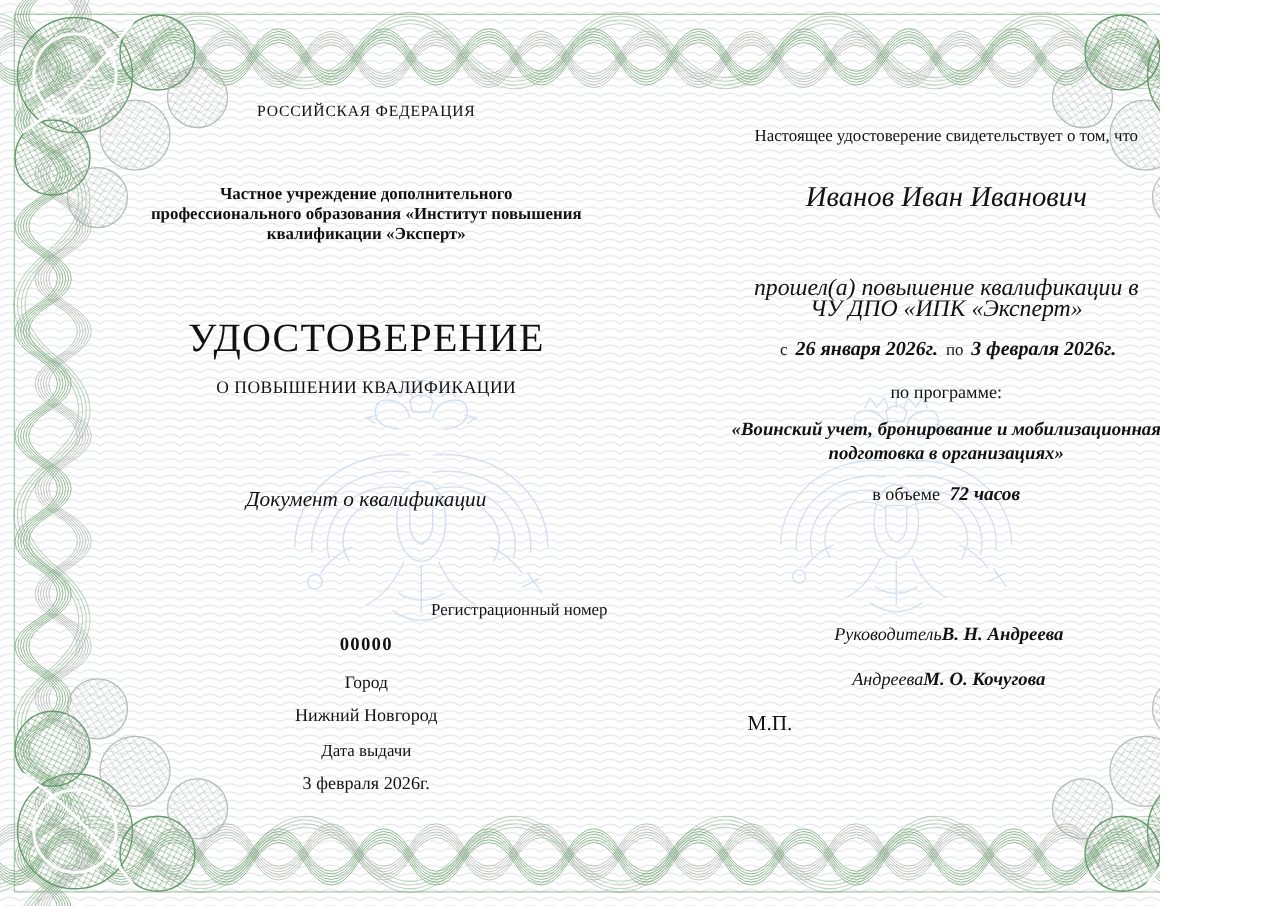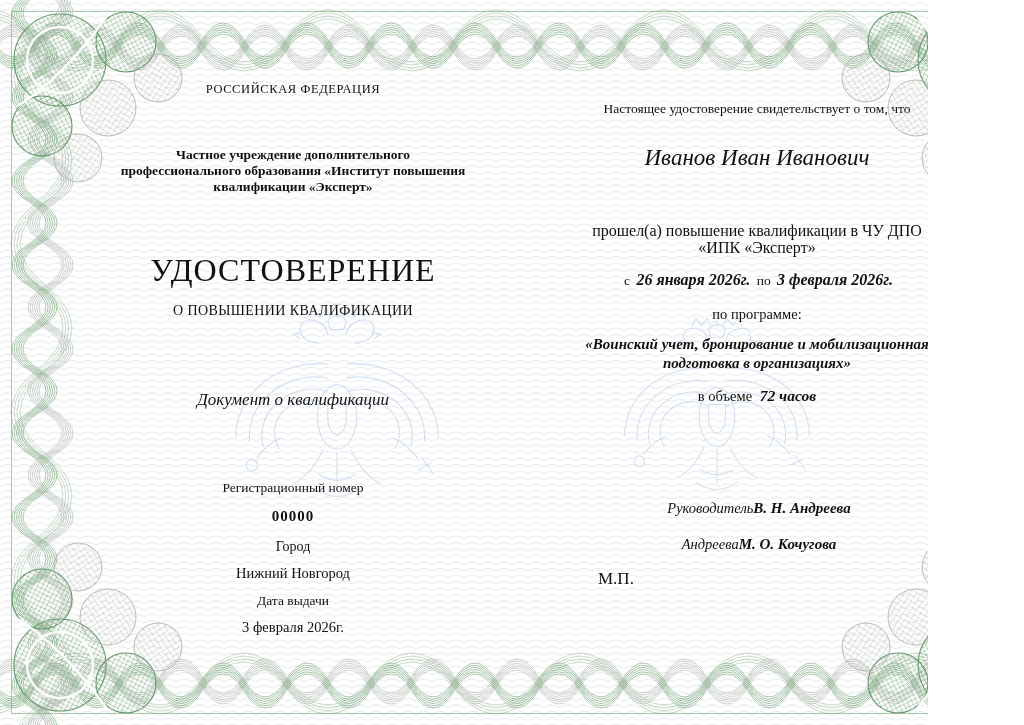--- a/index.html
+++ b/index.html
@@ -31,30 +31,30 @@
   
   .t{position:absolute;text-align:center;line-height:1.18;}
   .lc{left:100px;width:386px;}
   .rc{left:592px;width:330px;}
 
   .l-country{top:82px;font-size:12.5px;letter-spacing:.6px;}
   .l-inst{top:147px;left:120px;width:346px;font-weight:bold;font-size:13.5px;line-height:16px;}
   .l-title{top:252px;font-size:32px;letter-spacing:1px;}
   .l-subtitle{top:303px;font-size:14px;letter-spacing:.4px;text-align:center;}
   .l-doctype{top:390px;font-style:italic;font-size:17px;}
-  .l-reglabel{top:480px;font-size:13.5px;}
+  .l-reglabel{top:480px;font-size:13.5px;text-align:right;}
   .l-regnum{top:508px;font-weight:bold;font-size:15px;letter-spacing:1px;}
   .l-citylabel{top:539px;font-size:14px;}
   .l-city{top:565px;font-size:14.5px;}
   .l-datelabel{top:593px;font-size:13.5px;}
   .l-date{top:619px;font-size:14.5px;}
 
   .r-statement{top:101px;font-size:13.5px;}
   .r-name{top:144px;font-weight:normal;font-style:italic;font-size:23px;}
-  .r-completion{top:222px;font-size:16px;line-height:17px;}
+  .r-completion{top:222px;font-size:19px;line-height:17px;font-style:italic;}
   .r-period{top:271px;font-size:13.5px;}
   .r-period .bi{font-weight:bold;font-style:italic;font-size:16px;}
   .r-period .sep{margin:0 3px;}
   .r-proglabel{top:306px;font-size:14.5px;}
   .r-progname{top:335px;left:579px;width:356px;font-weight:bold;font-style:italic;font-size:15px;line-height:19px;}
   .r-volume{top:387px;font-size:14.5px;}
   .r-volume .bi{font-weight:bold;font-style:italic;font-size:15.5px;margin-left:4px;margin-top:48px;}
   .sig{display:flex;justify-content:center;align-items:baseline;padding:0 2px 0 6px;box-sizing:border-box;}
   .sig .role{font-style:italic;font-size:14.5px;}
   .sig .name{font-weight:bold;font-style:italic;font-size:15px;}

